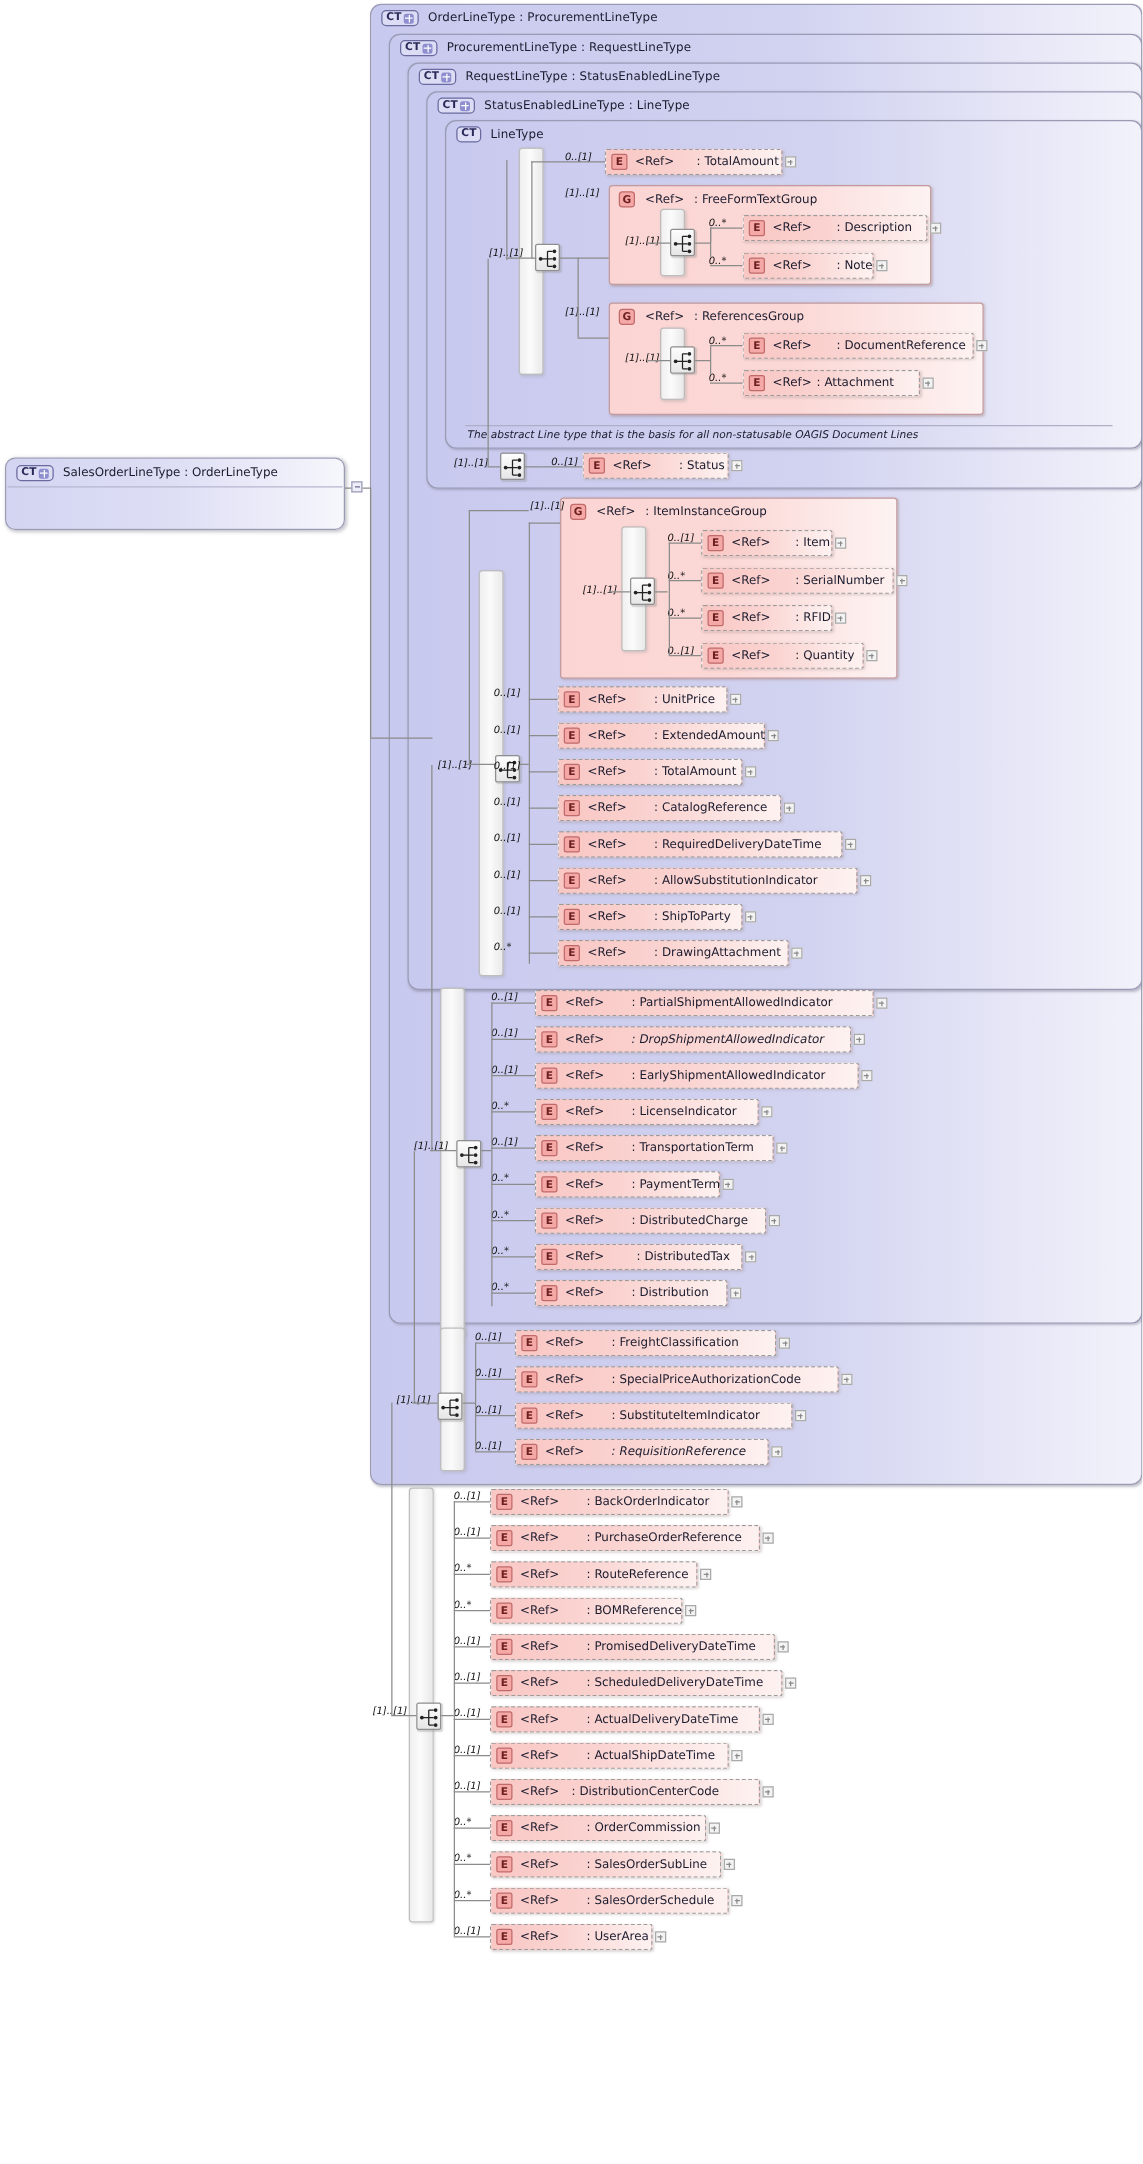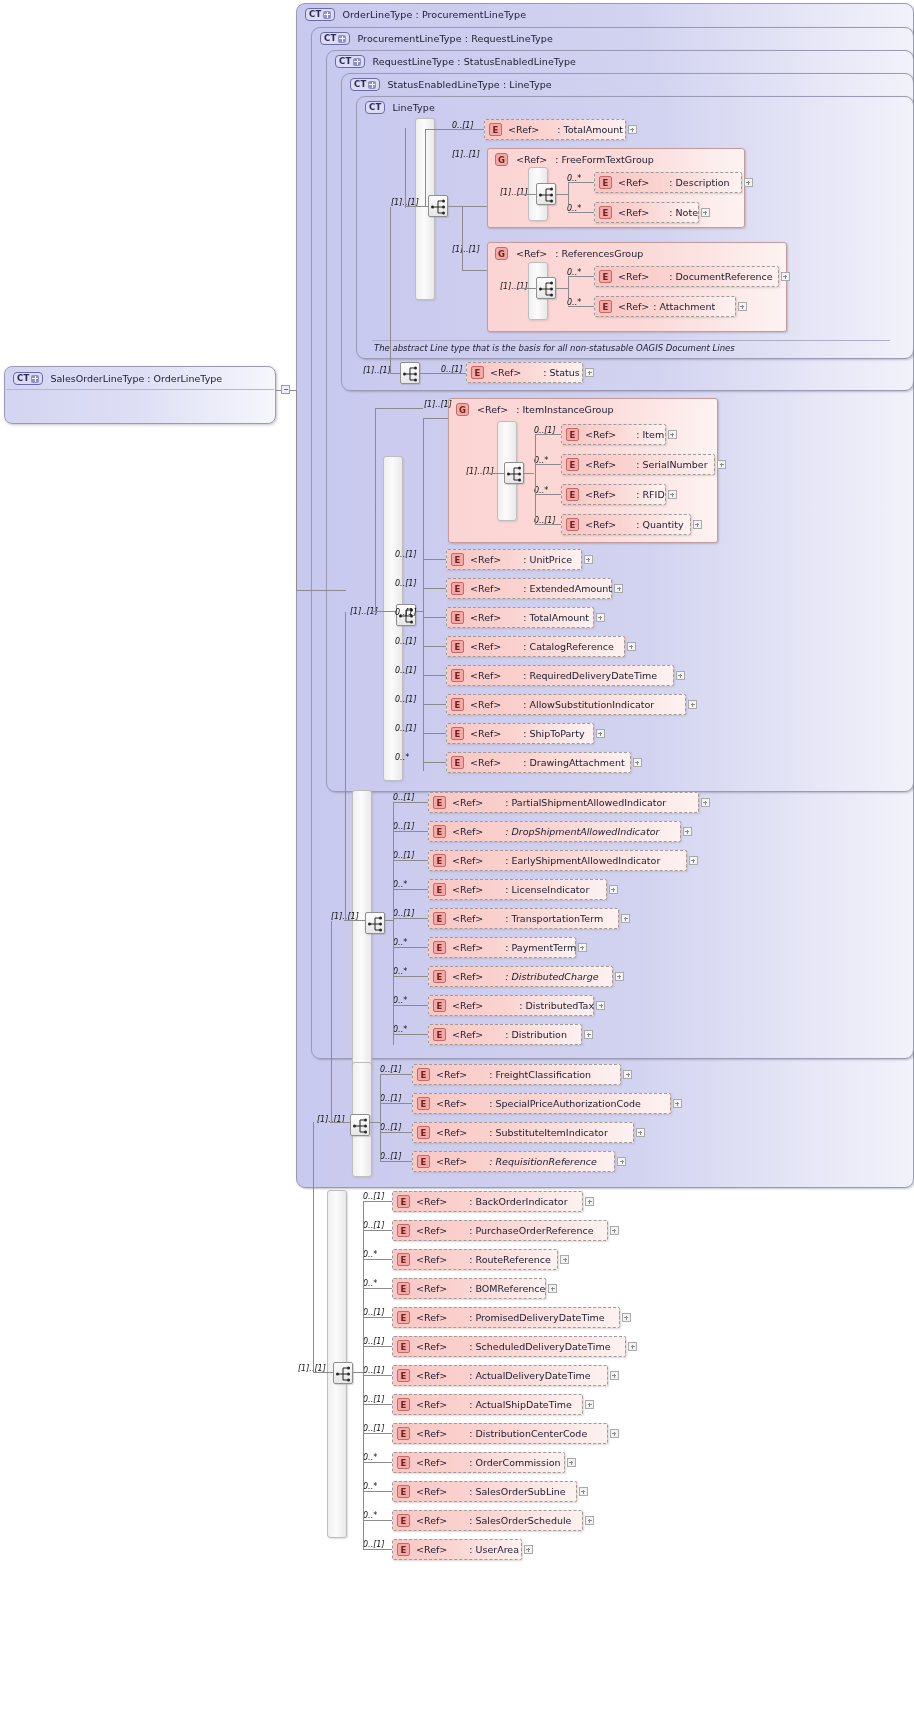--- a/index.html
+++ b/index.html
@@ -627,29 +627,29 @@
       <span class="e-tag">E</span>
       <span class="e-ref">&lt;Ref&gt;</span>
       <span class="e-name" style="margin-left: 22px;">: PaymentTerm</span>
     </div>
     <div class="e-expand" style="left: 577.95px; top: 943px;"></div>
     <div class="hline" style="left: 393px; top: 947px; width: 35px;"></div>
     <div class="card" style="left: 393px; top: 967px;">0..*</div>
     <div class="e-box" style="left: 428px; top: 966px; width: 184.85px;">
       <span class="e-tag">E</span>
       <span class="e-ref">&lt;Ref&gt;</span>
-      <span class="e-name" style="margin-left: 22px; font-style: italic;">: DistributedCharge</span>
+      <span class="e-name" style="margin-left: 22px;">: DistributedCharge</span>
     </div>
     <div class="e-expand" style="left: 614.85px; top: 972px;"></div>
     <div class="hline" style="left: 393px; top: 976px; width: 35px;"></div>
     <div class="card" style="left: 393px; top: 996px;">0..*</div>
     <div class="e-box" style="left: 428px; top: 995px; width: 166.4px;">
       <span class="e-tag">E</span>
       <span class="e-ref">&lt;Ref&gt;</span>
-      <span class="e-name" style="margin-left: 36px;">: DistributedTax</span>
+      <span class="e-name" style="margin-left: 26px;">: DistributedTax</span>
     </div>
     <div class="e-expand" style="left: 596.4px; top: 1001px;"></div>
     <div class="hline" style="left: 393px; top: 1005px; width: 35px;"></div>
     <div class="card" style="left: 393px; top: 1025px;">0..*</div>
     <div class="e-box" style="left: 428px; top: 1024px; width: 154.1px;">
       <span class="e-tag">E</span>
       <span class="e-ref">&lt;Ref&gt;</span>
       <span class="e-name" style="margin-left: 22px;">: Distribution</span>
     </div>
     <div class="e-expand" style="left: 584.1px; top: 1030px;"></div>
@@ -785,21 +785,21 @@
       <span class="e-tag">E</span>
       <span class="e-ref">&lt;Ref&gt;</span>
       <span class="e-name" style="margin-left: 22px;">: ActualShipDateTime</span>
     </div>
     <div class="e-expand" style="left: 585px; top: 1400px;"></div>
     <div class="hline" style="left: 363px; top: 1404px; width: 29px;"></div>
     <div class="card" style="left: 363px; top: 1424px;">0..[1]</div>
     <div class="e-box" style="left: 392px; top: 1423px; width: 215.6px;">
       <span class="e-tag">E</span>
       <span class="e-ref">&lt;Ref&gt;</span>
-      <span class="e-name" style="margin-left: 22px;">: DistributionCenterCode</span>
+      <span class="e-name" style="margin-left: 10px;">: DistributionCenterCode</span>
     </div>
     <div class="e-expand" style="left: 609.6px; top: 1429px;"></div>
     <div class="hline" style="left: 363px; top: 1433px; width: 29px;"></div>
     <div class="card" style="left: 363px; top: 1453px;">0..*</div>
     <div class="e-box" style="left: 392px; top: 1452px; width: 172.55px;">
       <span class="e-tag">E</span>
       <span class="e-ref">&lt;Ref&gt;</span>
       <span class="e-name" style="margin-left: 22px;">: OrderCommission</span>
     </div>
     <div class="e-expand" style="left: 566.55px; top: 1458px;"></div>

